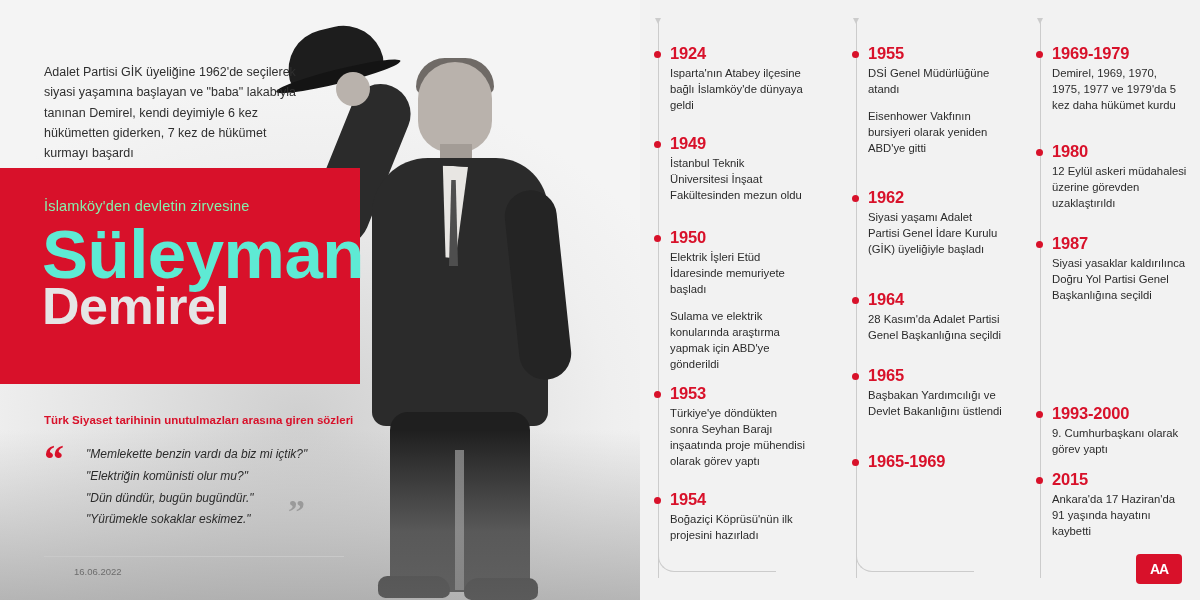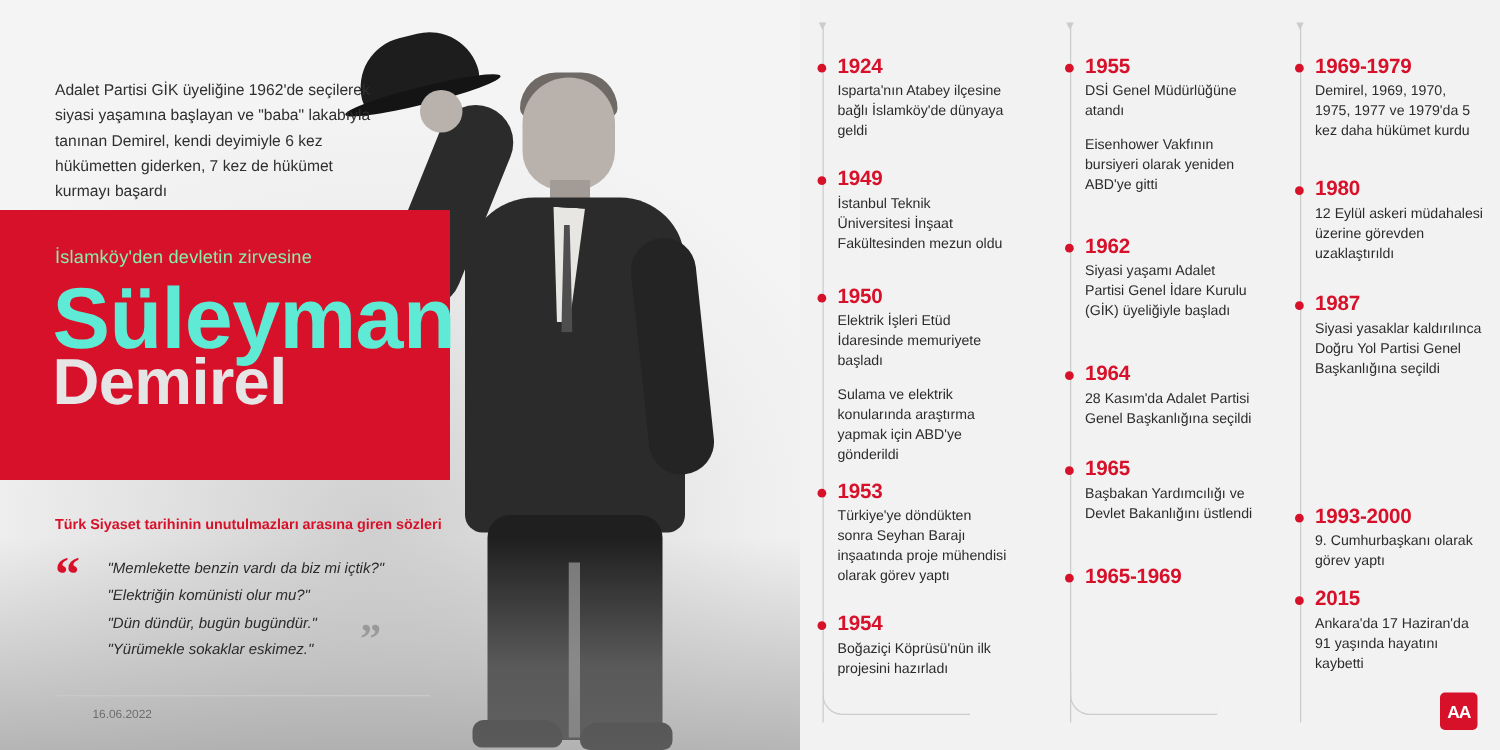--- a/index.html
+++ b/index.html
@@ -170,21 +170,21 @@
     margin-bottom: 3px; letter-spacing: -0.2px;
   }
   .entry .desc {
     font-size: 11.3px; line-height: 1.42; color: #2b2b2b;
   }
   .entry .desc.extra { margin-top: 11px; }
 
   
   .aa-logo {
     position: absolute; right: 18px; bottom: 16px;
-    width: 30px; height: 30px; background: #d8112a; border-radius: 4px;
+    width: 46px; height: 30px; background: #d8112a; border-radius: 4px;
   }
   .aa-logo .aa {
     position: absolute; left: 0; top: 0; width: 100%; height: 100%;
     display: flex; align-items: center; justify-content: center;
     color: #ffffff; font-size: 14px; font-weight: bold; letter-spacing: -1px;
   }
 </style>
 </head>
 <body>
 

